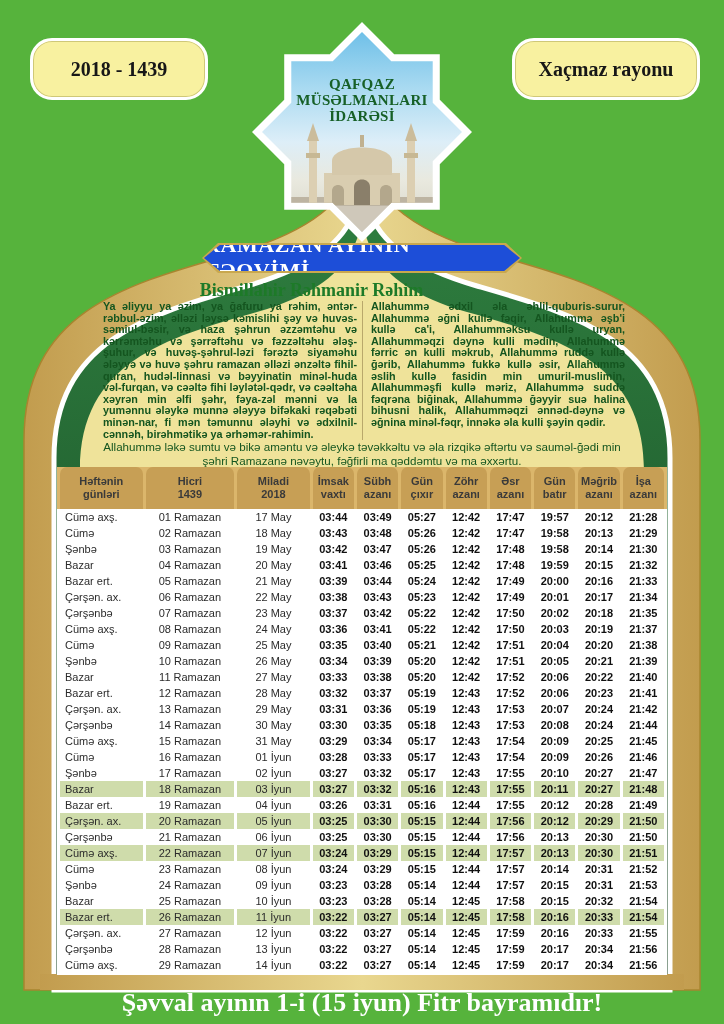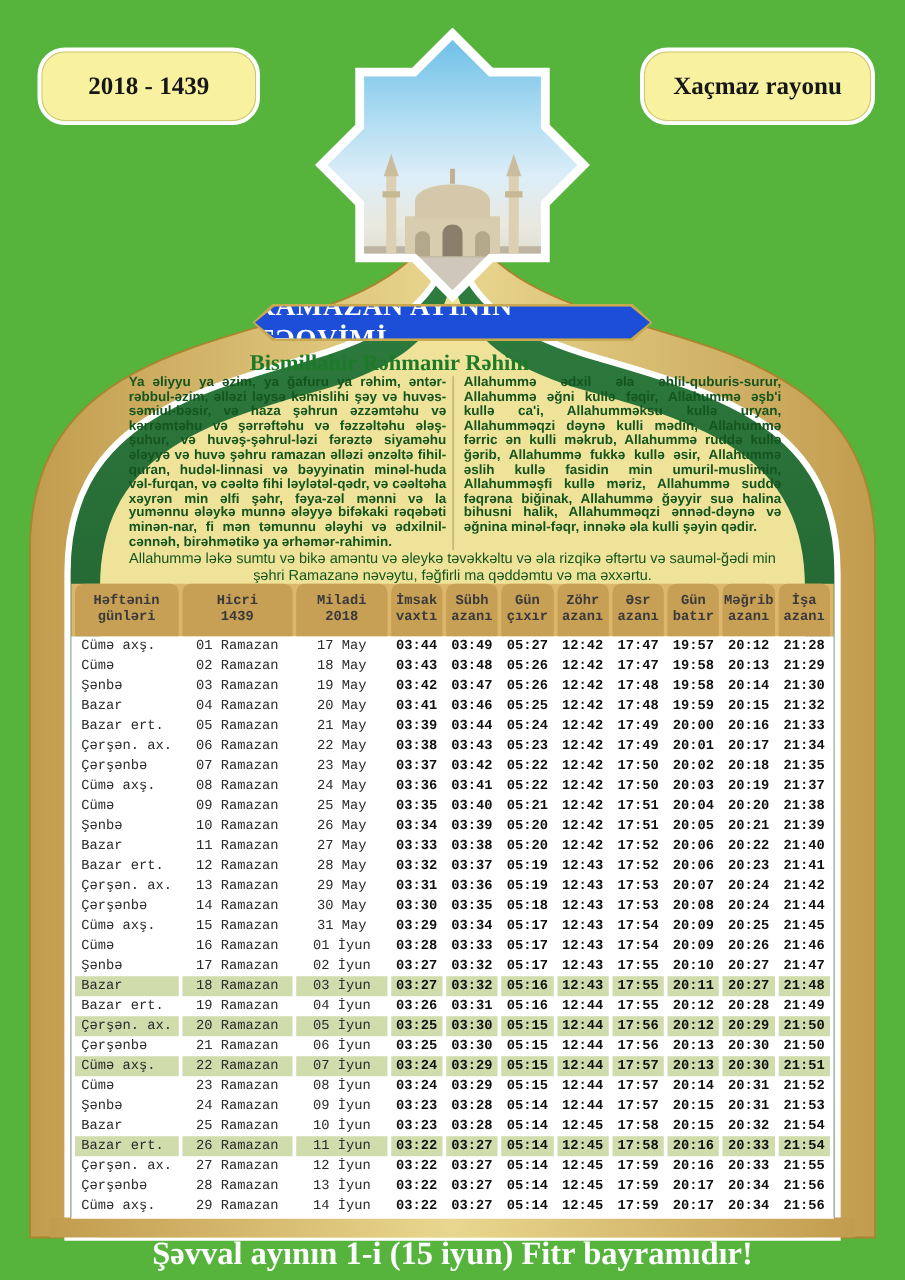--- a/index.html
+++ b/index.html
@@ -42,21 +42,21 @@
     font-family:"Liberation Serif",serif;font-weight:bold;font-size:18px;color:#1d7a28;}
 
   .duas{position:absolute;left:103px;top:301px;width:522px;display:flex;z-index:2;}
   .dua{width:256px;font-weight:bold;font-size:10.8px;line-height:11.6px;color:#14551f;
        text-align:justify;}
   .dua.rt{margin-left:5px;padding-left:8px;border-left:1px solid #b9a86b;}
   .fasting{position:absolute;top:440px;left:92px;width:540px;text-align:center;z-index:2;
     font-weight:normal;font-size:11.6px;line-height:13.5px;color:#14551f;}
 
   
-  .table-wrap{position:absolute;left:57px;top:467px;width:610px;height:381px;z-index:2;font-family:Liberation Mono, monospace;}
+  .table-wrap{position:absolute;left:57px;top:467px;width:610px;height:381px;z-index:2;}
   .head-strip{position:absolute;left:0;top:0;width:100%;height:42px;background:#dbb66b;}
   .body-strip{position:absolute;left:0;top:42px;width:100%;height:466px;background:#ffffff;}
   table{position:relative;width:610px;border-collapse:separate;border-spacing:3px 0;
         table-layout:fixed;}
   th{height:42px;background:#c79f55;border-radius:7px 7px 0 0;vertical-align:middle;
      text-align:center;font-weight:bold;font-size:11px;line-height:13px;color:#3a3a3a;
      white-space:pre-line;padding:0;}
   td{height:16px;padding:0;font-size:11px;color:#2b2b2b;text-align:center;vertical-align:middle;
      overflow:hidden;white-space:nowrap;}
   td.left{text-align:left;padding-left:5px;margin-left:39px;}
@@ -106,20 +106,23 @@
       <rect x="145" y="22" width="8" height="64" fill="#dccfb2"></rect>
       <rect x="142" y="36" width="14" height="5" fill="#c7b894"></rect>
       <polygon points="149,6 143,24 155,24" fill="#cbbc9b"></polygon>
       <rect x="62" y="56" width="76" height="32" fill="#d9cdb0"></rect>
       <path d="M70,44 C70,26 130,26 130,44 L130,58 L70,58 Z" fill="#d5c8aa"></path>
       <rect x="98" y="18" width="4" height="12" fill="#c0b190"></rect>
       <path d="M92,88 L92,70 C92,60 108,60 108,70 L108,88 Z" fill="#8a7f6a"></path>
       <path d="M70,88 L70,74 C70,66 82,66 82,74 L82,88 Z" fill="#b3a78c"></path>
       <path d="M118,88 L118,74 C118,66 130,66 130,74 L130,88 Z" fill="#b3a78c"></path>
     </svg>
+    <div class="org">QAFQAZ
+MÜSƏLMANLARI
+İDARƏSİ</div>
   </div>
 </div>
 
 <div class="banner-o">
   <div class="banner-i">RAMAZAN AYININ TƏQVİMİ</div>
 </div>
 
 <div class="bismillah">Bismillahir Rəhmanir Rəhim</div>
 
 <div class="duas">

